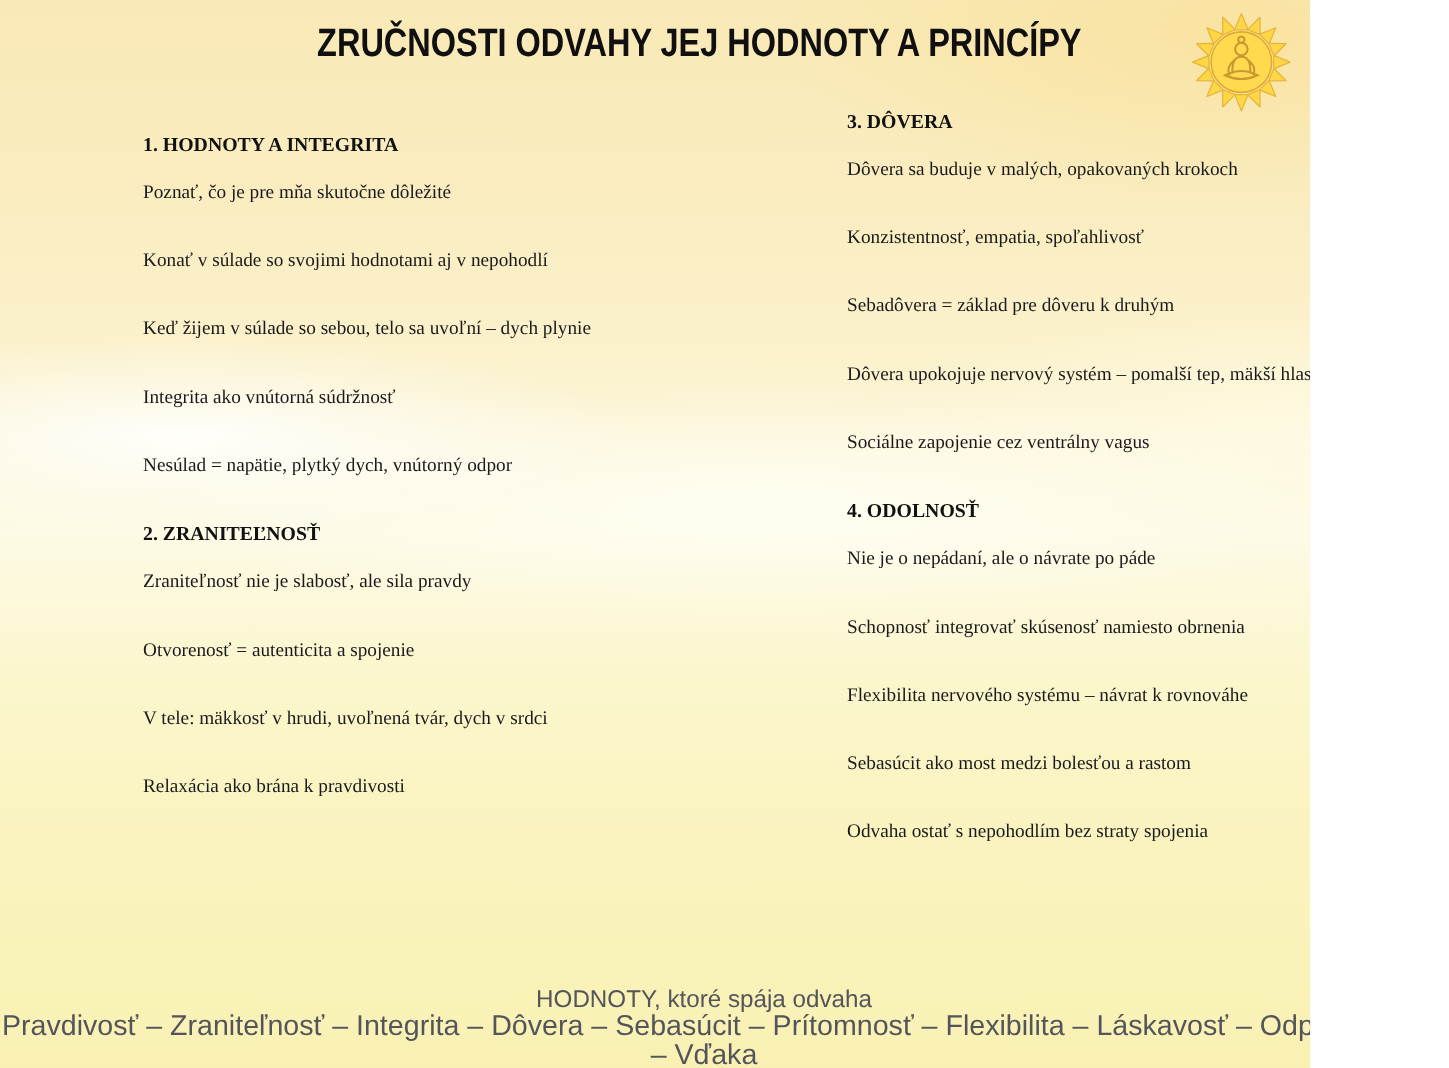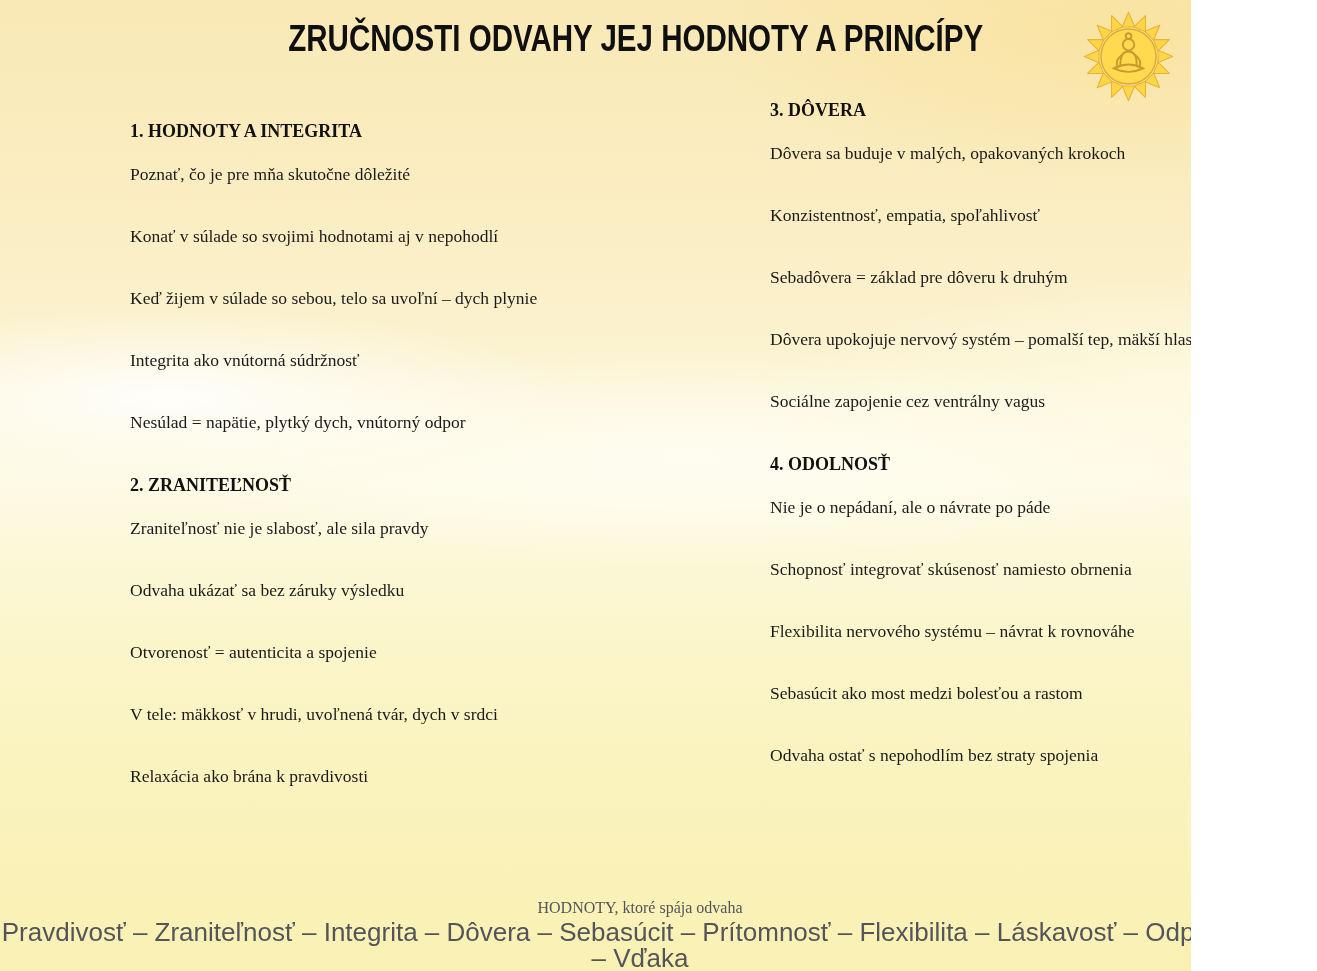--- a/index.html
+++ b/index.html
@@ -74,21 +74,21 @@
 
   
   .footer {
     position: absolute;
     top: 897px; left: 0;
     width: 1280px;
     text-align: center;
     font-family: "Liberation Sans", sans-serif;
     color: #54545b;
   }
-  .footer .footer-line1 { font-size: 16px; line-height: 22px; font-family: Liberation Serif, serif; }
+  .footer .footer-line1 { font-size: 22px; line-height: 22px; }
   .footer .footer-line2 { font-size: 26px; line-height: 26px; }
 </style>
 </head>
 <body>
 
 <div class="page">
 
   <div class="title-bar">
     <h1>ZRUČNOSTI ODVAHY JEJ HODNOTY A PRINCÍPY</h1>
   </div>
@@ -130,21 +130,20 @@
       <h2>1. HODNOTY A INTEGRITA</h2>
       <p>Poznať, čo je pre mňa skutočne dôležité</p>
       <p>Konať v súlade so svojimi hodnotami aj v nepohodlí</p>
       <p>Keď žijem v súlade so sebou, telo sa uvoľní – dych plynie</p>
       <p>Integrita ako vnútorná súdržnosť</p>
       <p>Nesúlad = napätie, plytký dych, vnútorný odpor</p>
     </div>
     <div class="section">
       <h2>2. ZRANITEĽNOSŤ</h2>
       <p>Zraniteľnosť nie je slabosť, ale sila pravdy</p>
-      <p>Odvaha ukázať sa bez záruky výsledku</p>
       <p>Otvorenosť = autenticita a spojenie</p>
       <p>V tele: mäkkosť v hrudi, uvoľnená tvár, dych v srdci</p>
       <p>Relaxácia ako brána k pravdivosti</p>
     </div>
   </div>
 
   <div class="col col-right">
     <div class="section">
       <h2>3. DÔVERA</h2>
       <p>Dôvera sa buduje v malých, opakovaných krokoch</p>

